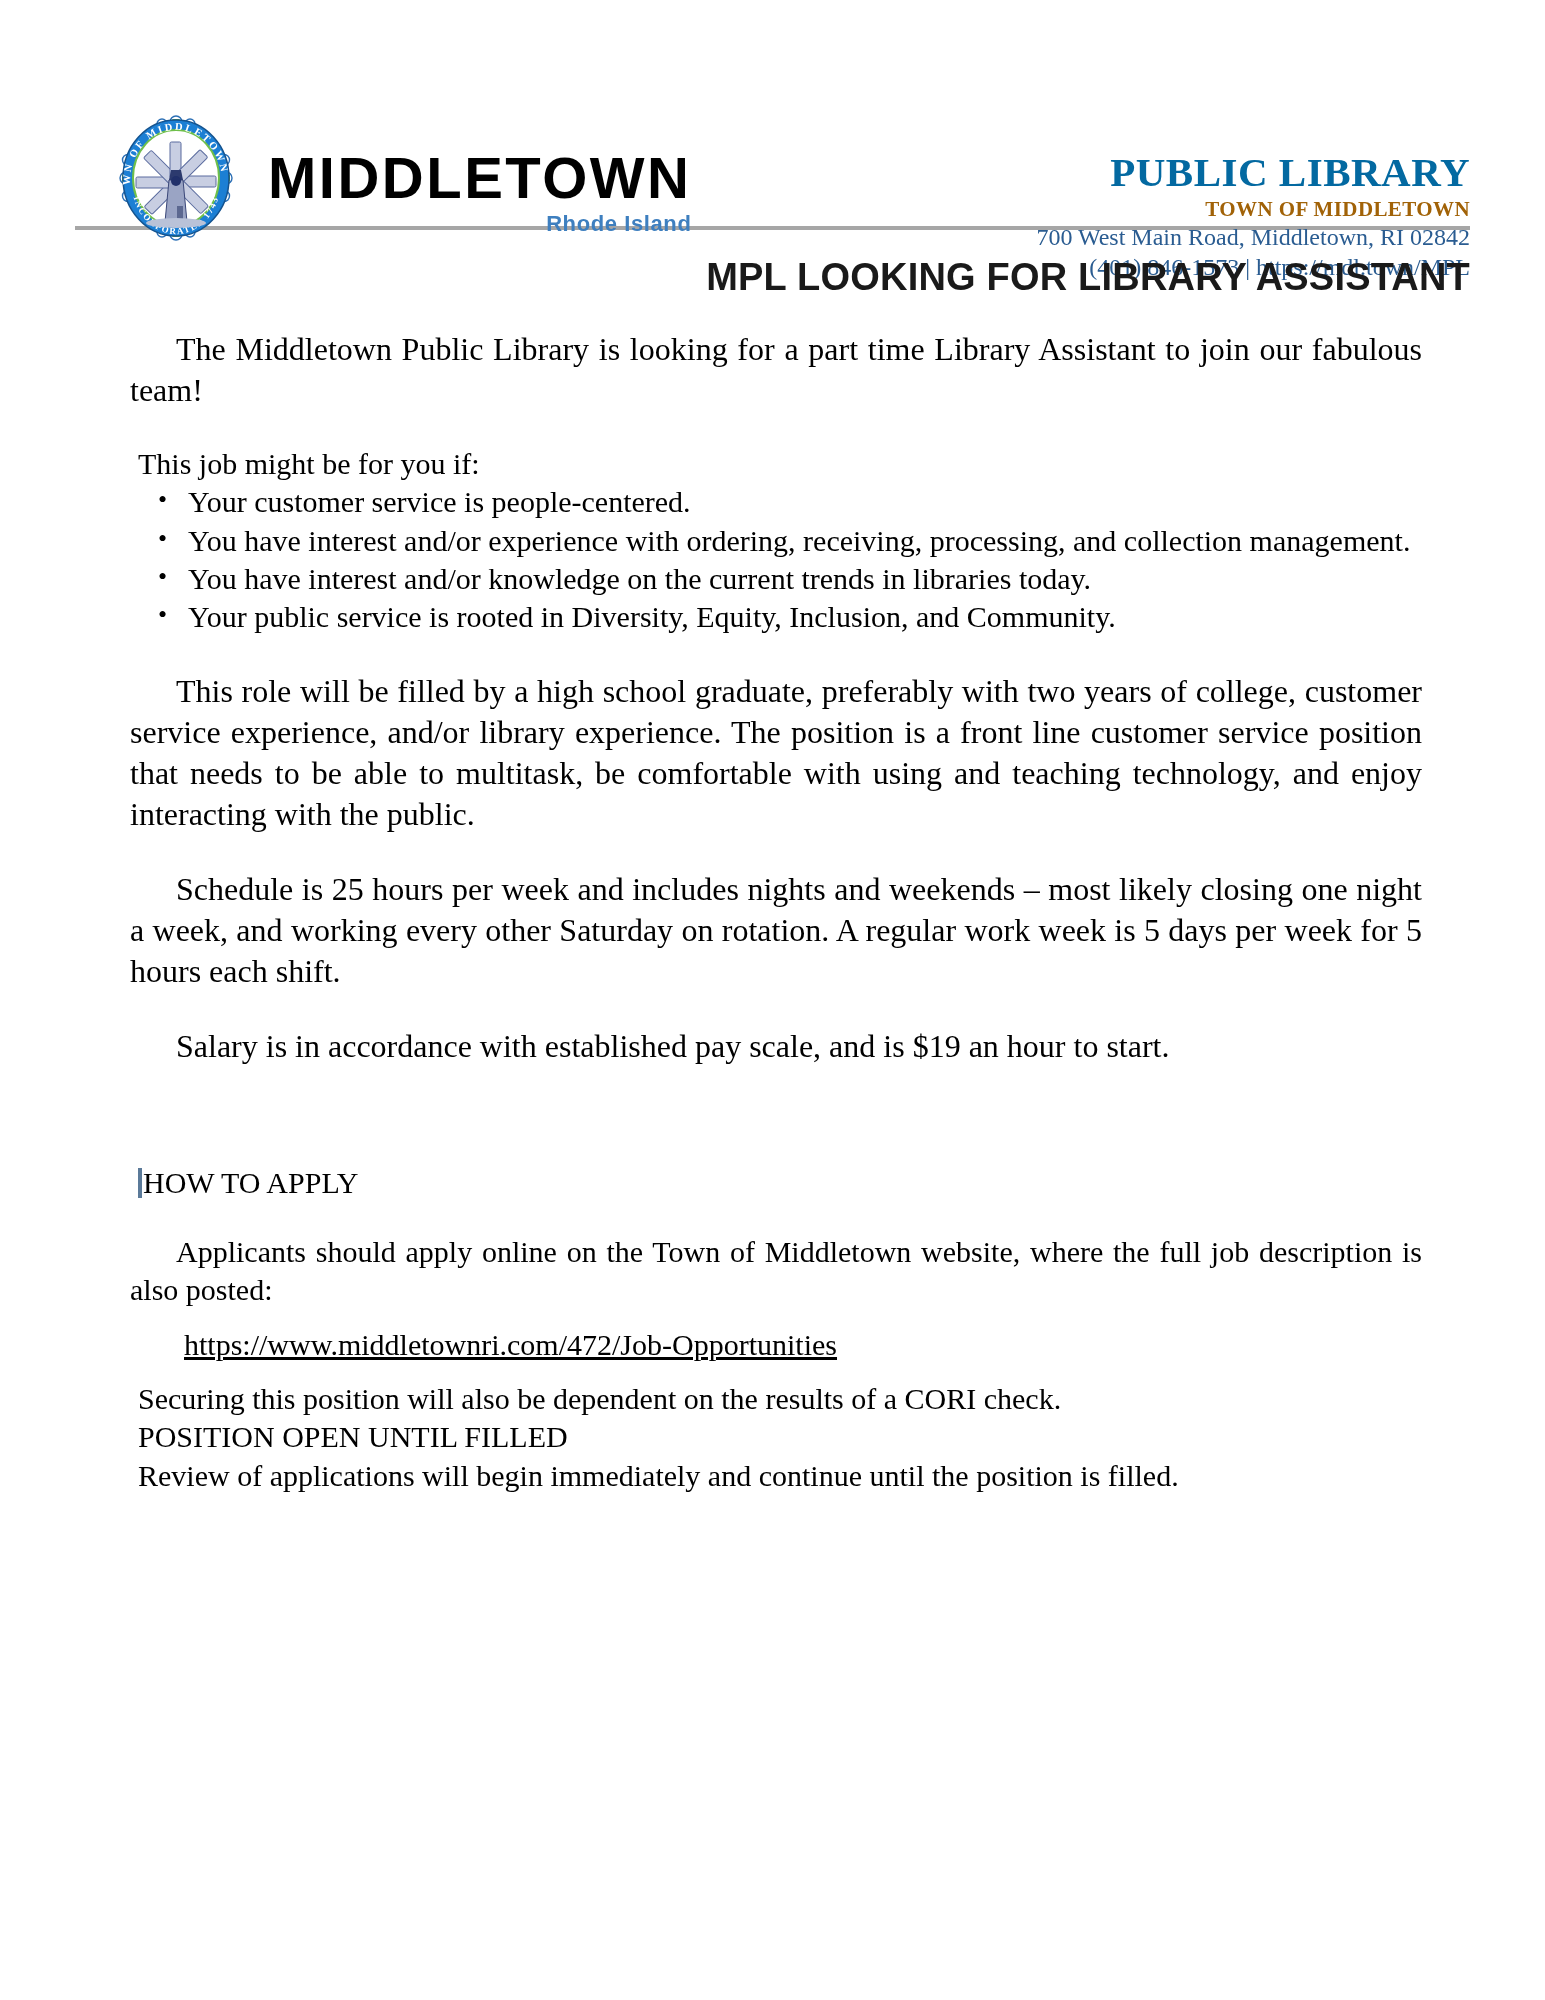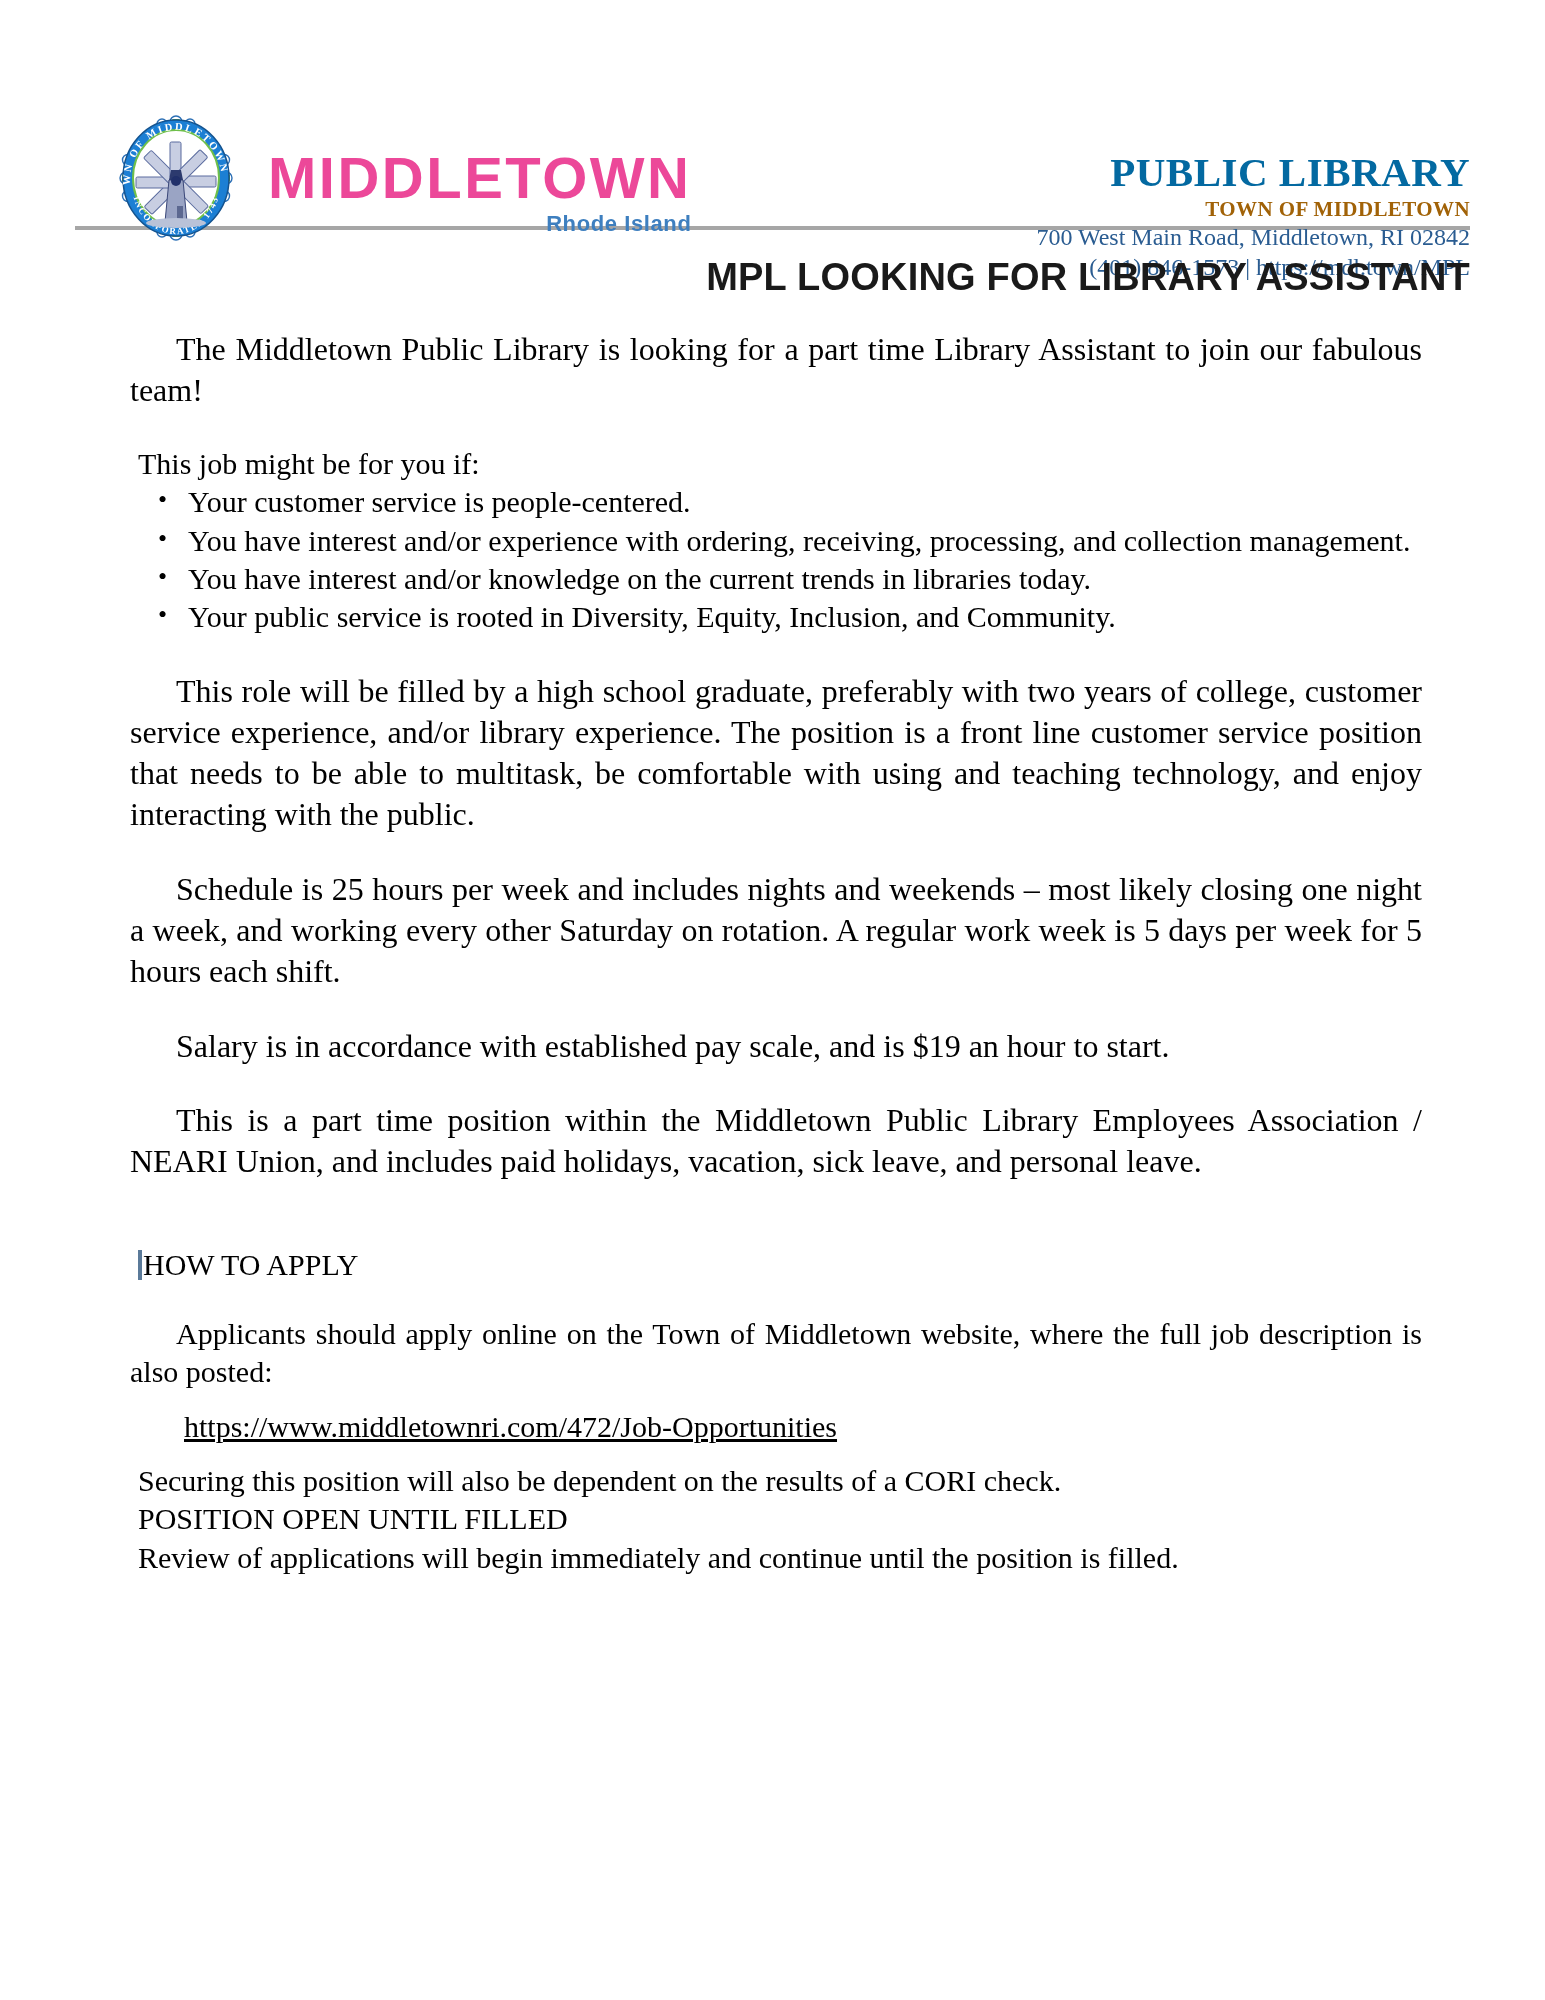--- a/index.html
+++ b/index.html
@@ -50,21 +50,21 @@
 
   .wordmark {
     padding-top: 28px;
     line-height: 1;
   }
   .wordmark .town {
     font-family: "Liberation Sans", "DejaVu Sans", sans-serif;
     font-weight: bold;
     font-size: 58px;
     letter-spacing: 2.5px;
-    color: #ec4899;
+    color: #000000;
   }
   .wordmark .state {
     font-family: "Liberation Sans", "DejaVu Sans", sans-serif;
     font-size: 22px;
     color: #3E7FBF;
     text-align: right;
     letter-spacing: 0.6px;
     margin-top: 6px;
     font-weight: bold;
   }
@@ -326,21 +326,20 @@
     <div class="gap-md"></div>
 
     <p class="para">Schedule is 25 hours per week and includes nights and weekends – most likely closing one night a week, and working every other Saturday on rotation. A regular work week is 5 days per week for 5 hours each shift.</p>
 
     <div class="gap-md"></div>
 
     <p class="para">Salary is in accordance with established pay scale, and is $19 an hour to start.</p>
 
     <div class="gap-md"></div>
 
-    <p class="para">This is a part time position within the Middletown Public Library Employees Association / NEARI Union, and includes paid holidays, vacation, sick leave, and personal leave.</p>
 
     <div class="gap-md"></div>
 
     <div class="apply-block">
       <p class="apply-head"><span class="caret"></span><span>HOW TO APPLY</span></p>
       <p class="apply-para">Applicants should apply online on the Town of Middletown website, where the full job description is also posted:</p>
       <p class="apply-link"><a href="#">https://www.middletownri.com/472/Job-Opportunities</a></p>
       <p class="apply-line">Securing this position will also be dependent on the results of a CORI check.</p>
       <p class="apply-line">POSITION OPEN UNTIL FILLED</p>
       <p class="apply-line">Review of applications will begin immediately and continue until the position is filled.</p>

